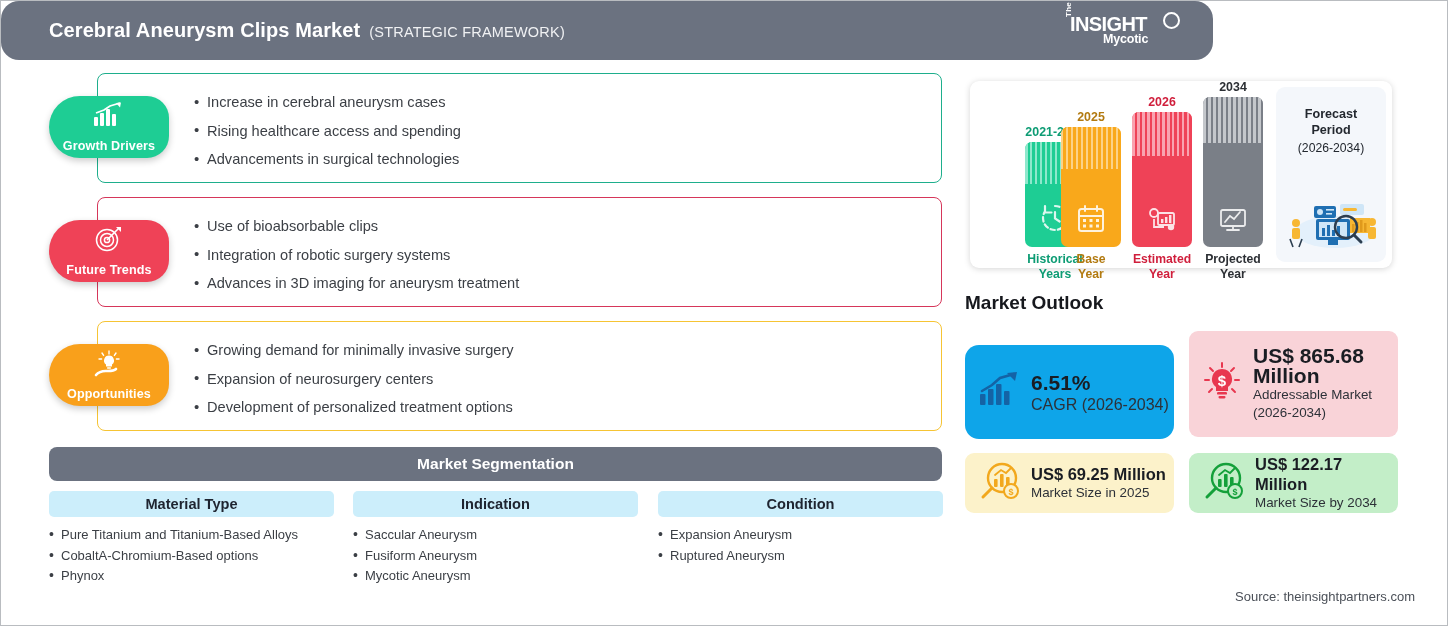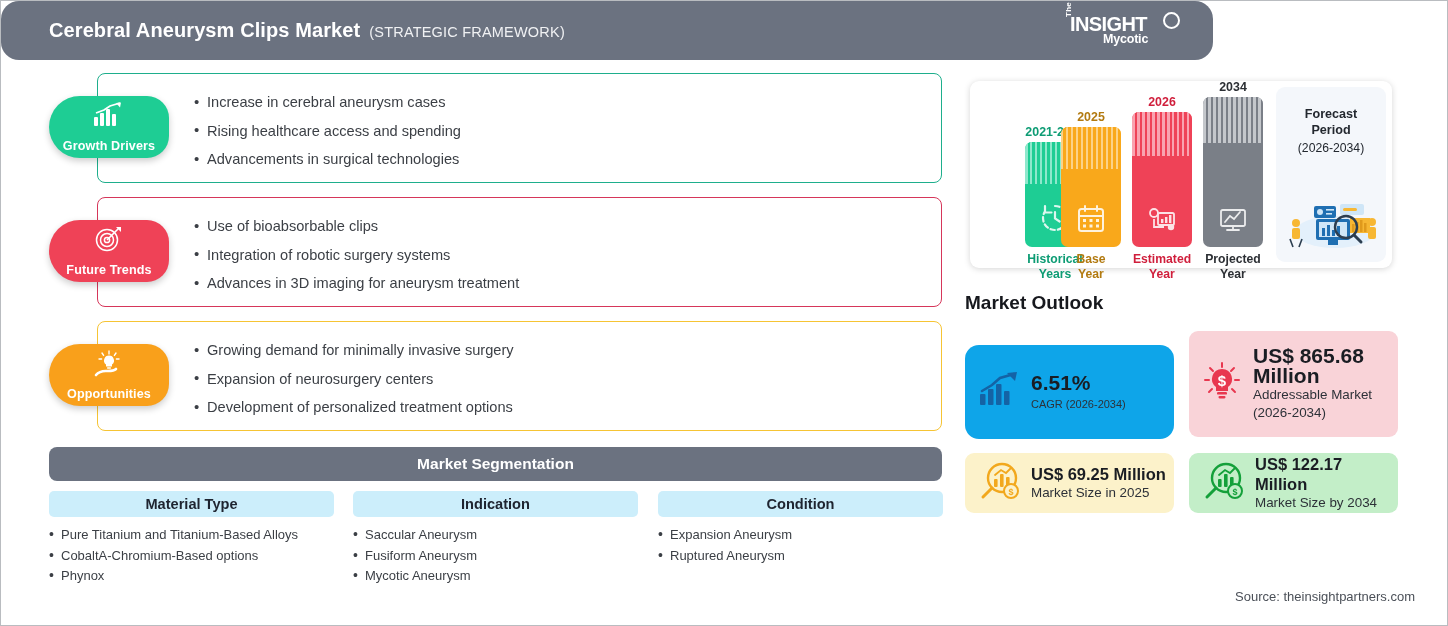--- a/index.html
+++ b/index.html
@@ -146,21 +146,21 @@
     font-size: 19px; font-weight: bold; color: #16181d;
   }
   .ocard { position: absolute; border-radius: 9px; display:flex; align-items:center; }
   #ocard-cagr { left: 964px; top: 344px; width: 209px; height: 94px; background:#0ea5e9;border-radius:14px; }
   #ocard-addr { left: 1188px; top: 330px; width: 209px; height: 106px; background:#f9d3d8; }
   #ocard-2025 { left: 964px; top: 452px; width: 209px; height: 60px; background:#fcf2ca; }
   #ocard-2034 { left: 1188px; top: 452px; width: 209px; height: 60px; background:#c3eec8; }
   .ocard .oc-ic { flex: 0 0 auto; margin-left: 13px; }
   .ocard .oc-tx { margin-left: 11px; }
   .oc-big  { font-size: 21px; font-weight: bold; color: #1a1d23; line-height: 24px; }
-  .oc-sub  { font-size: 11px; color: #2d3138; line-height: 19px; }
+  .oc-sub  { font-size: 16px; color: #2d3138; line-height: 19px; }
   .oc-big-s{ font-size: 21px; font-weight: bold; color: #1a1d23; line-height: 20px; }
   .oc-sub-s{ font-size: 13.4px; color: #2d3138; line-height: 18px; }
   .oc-big-w{ font-size: 16.5px; font-weight: bold; color:#1a1d23; line-height: 20px; }
 
   
   #source {
     position: absolute; right: 32px; top: 588px;
     font-size: 13px; color: #4b5058;
   }
 </style>

